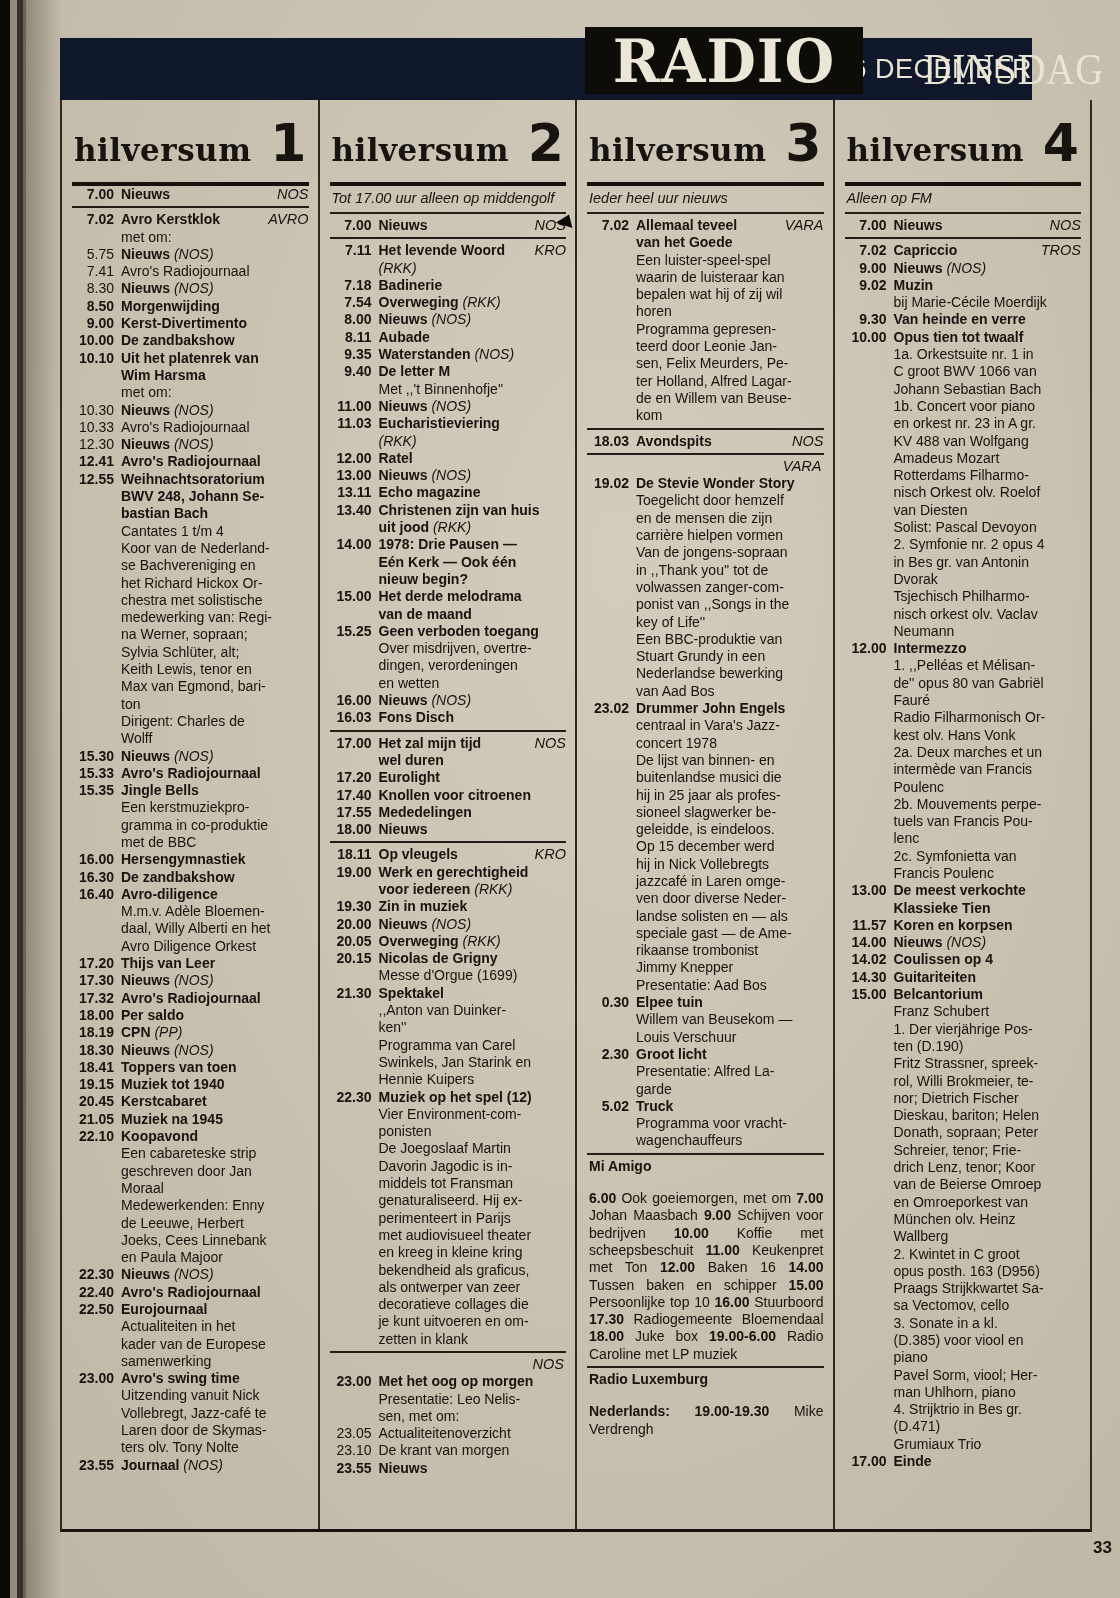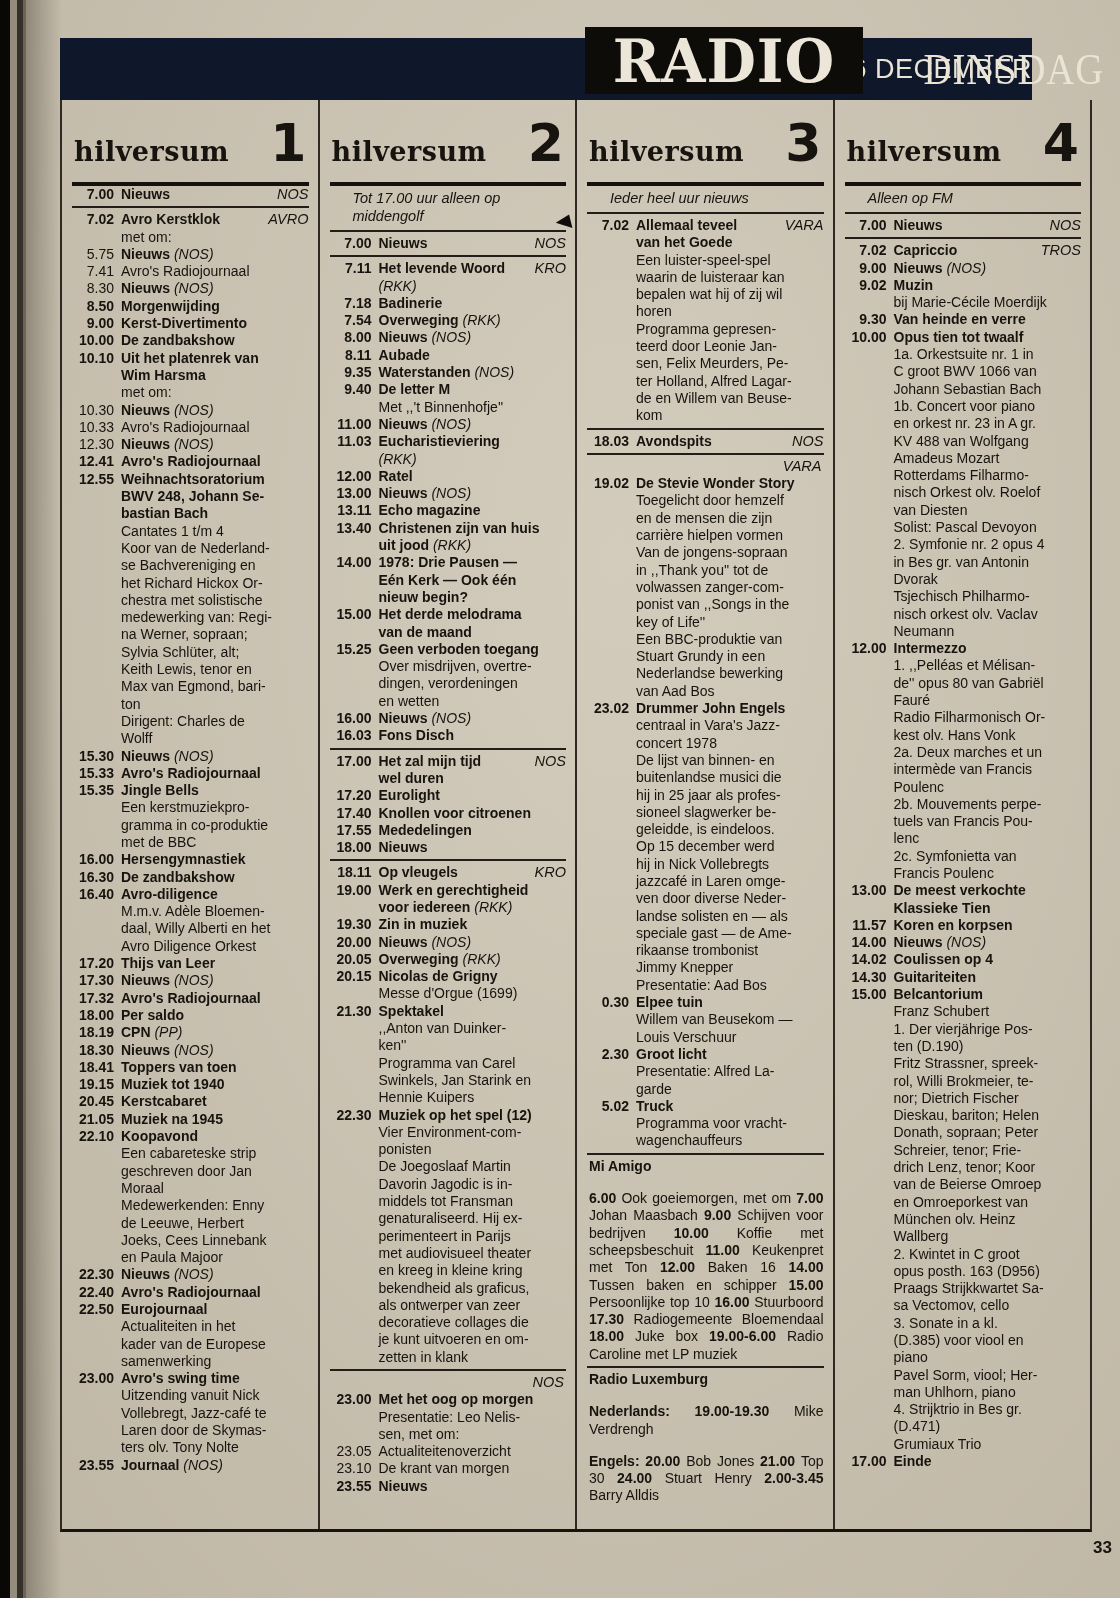--- a/index.html
+++ b/index.html
@@ -24,37 +24,37 @@
   .day{position:absolute;right:16px;top:44px;font-family:"Liberation Serif",serif;font-size:44px;color:#eae4d6;
     transform:scaleX(.88);transform-origin:right center;letter-spacing:1px;}
 
   .cols{position:absolute;left:60px;top:100px;width:1032px;height:1432px;display:flex;
     border-bottom:3px solid #17130e;border-left:2px solid #2f2921;border-right:2px solid #2f2921;
     overflow:hidden;background:transparent;}
   .col{flex:1 1 0;padding:0 9px 0 10px;border-right:2px solid #2f2921;overflow:hidden;}
   .col:last-child{border-right:none;}
   .col-head{display:flex;align-items:baseline;justify-content:space-between;
     padding:24px 2px 0 2px;border-bottom:4px solid #15110c;height:86px;}
-  .ch-name{font-family:"DejaVu Serif",serif;font-weight:700;font-size:27px;letter-spacing:.5px;}
+  .ch-name{font-family:"DejaVu Serif",serif;font-weight:700;font-size:31px;letter-spacing:.5px;}
   .ch-num{font-family:"DejaVu Sans",sans-serif;font-weight:bold;font-size:52px;line-height:.75;}
   .col-body{}
 
   .line{font-size:14px;line-height:17.3px;}
   .row{display:flex;align-items:baseline;}
   .time{flex:0 0 42px;text-align:right;margin-right:7px;font-weight:700;}
   .time.rg{font-weight:400;}
   .ttl{flex:1 1 auto;}
   .bd{font-weight:700;}
   .nt{font-style:italic;font-weight:400;}
   .st{font-style:italic;margin-left:3px;font-size:14.5px;}
   .cont,.desc{margin-left:49px;}
   .sec{font-weight:700;padding-left:2px;}
   .it{font-style:italic;}
   .srow{text-align:right;font-style:italic;font-size:14.5px;padding-right:2px;}
-  .note{font-style:italic;font-size:14.5px;line-height:18px;padding:3px 0 2px 2px;margin-left:21px;}
+  .note{font-style:italic;font-size:14.5px;line-height:18px;padding:3px 0 2px 2px;}
   .rule{border-top:2px solid #221d16;margin:3px 0;}
   .para{font-size:14px;line-height:17.3px;text-align:justify;padding-left:2px;margin-top:15px;}
   .pageno{position:absolute;right:8px;bottom:40px;font-weight:700;font-size:17px;}
   .ink{position:absolute;left:556px;top:216px;width:0;height:0;
     border-right:15px solid #0e0c09;border-top:5px solid transparent;border-bottom:9px solid transparent;
     transform:rotate(-14deg);}
 </style>
 </head>
 <body>
 
@@ -546,21 +546,20 @@
           <span class="ttl"><span class="bd">Truck</span></span>
         </div>
         <div class="line desc">Programma voor vracht-</div>
         <div class="line desc">wagenchauffeurs</div>
         <div class="rule"></div>
         <div class="line sec">Mi Amigo</div>
         <div class="para"><span class="bd">6.00 </span><span>Ook goeiemorgen, met om </span><span class="bd">7.00 </span><span>Johan Maasbach </span><span class="bd">9.00 </span><span>Schijven voor bedrijven </span><span class="bd">10.00 </span><span>Koffie met scheepsbeschuit </span><span class="bd">11.00 </span><span>Keukenpret met Ton </span><span class="bd">12.00 </span><span>Baken 16 </span><span class="bd">14.00 </span><span>Tussen baken en schipper </span><span class="bd">15.00 </span><span>Persoonlijke top 10 </span><span class="bd">16.00 </span><span>Stuurboord </span><span class="bd">17.30 </span><span>Radiogemeente Bloemendaal </span><span class="bd">18.00 </span><span>Juke box </span><span class="bd">19.00-6.00 </span><span>Radio Caroline met LP muziek</span></div>
         <div class="rule"></div>
         <div class="line sec">Radio Luxemburg</div>
         <div class="para"><span class="bd">Nederlands: 19.00-19.30 </span><span>Mike Verdrengh</span></div>
-        <div class="para"><span class="bd">Engels: 20.00 </span><span>Bob Jones </span><span class="bd">21.00 </span><span>Top 30 </span><span class="bd">24.00 </span><span>Stuart Henry </span><span class="bd">2.00-3.45 </span><span>Barry Alldis</span></div>
       </div>
     </div>
     <div class="col">
       <div class="col-head">
         <span class="ch-name">hilversum</span>
         <span class="ch-num">4</span>
       </div>
       <div class="col-body">
         <div class="note">Alleen op FM</div>
         <div class="rule"></div>

